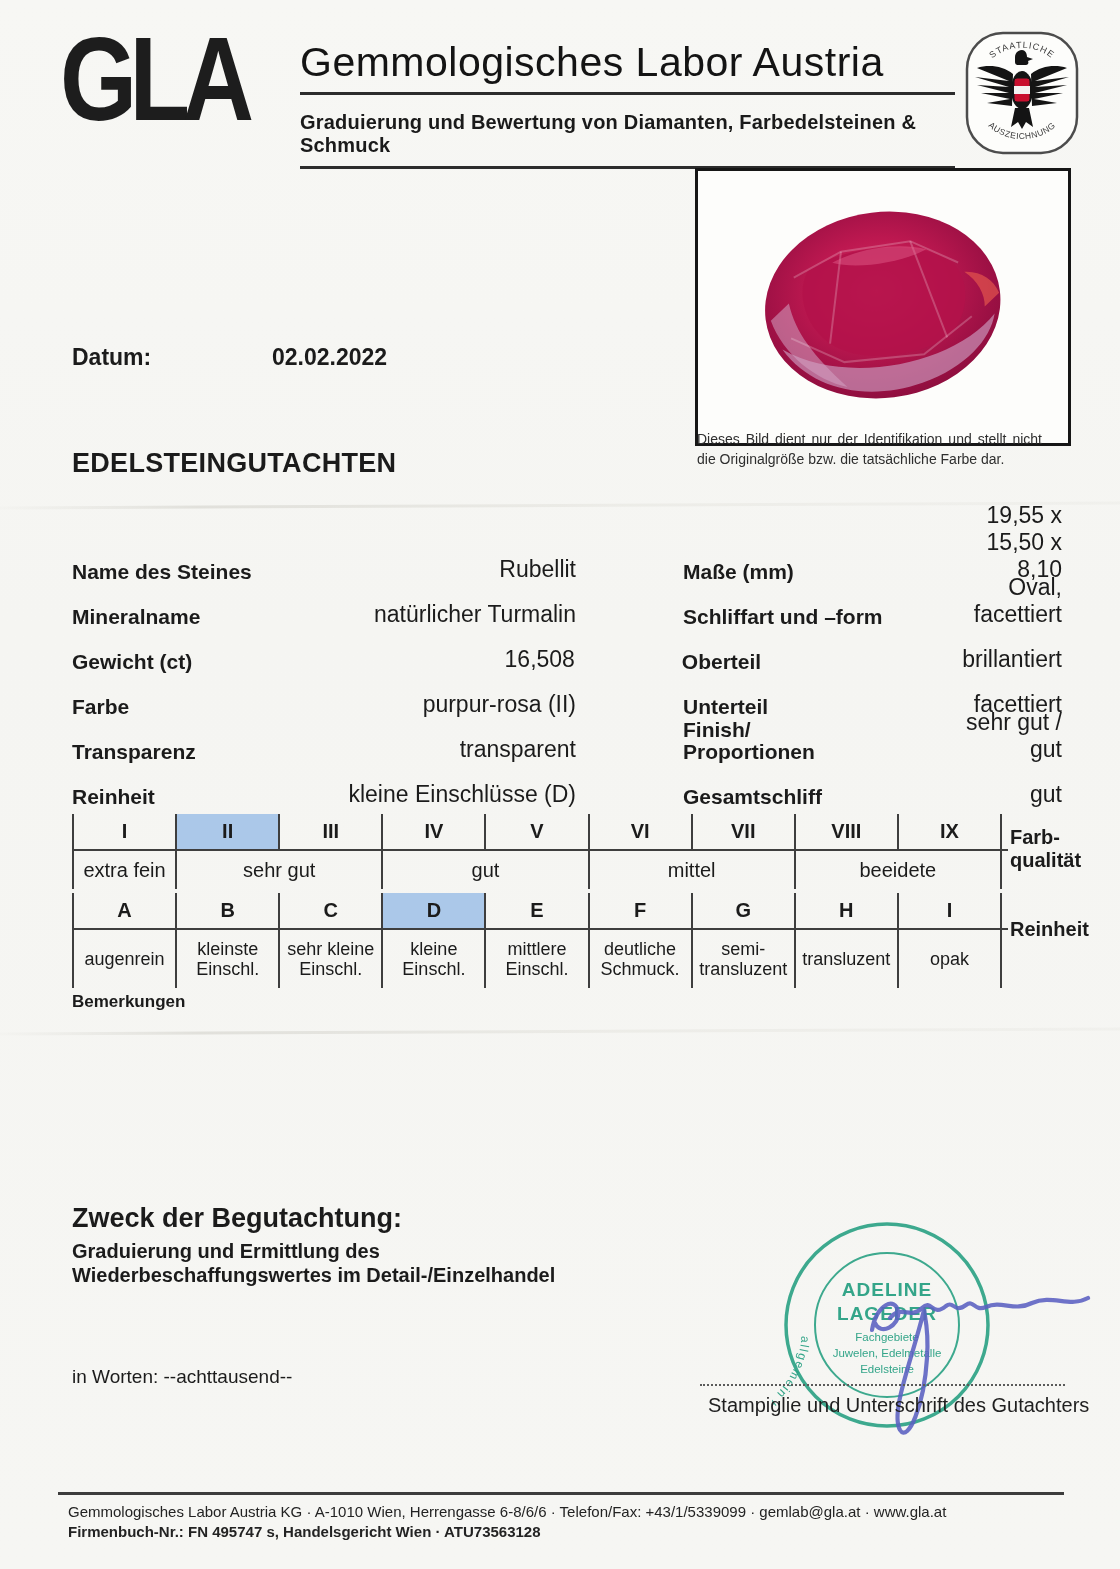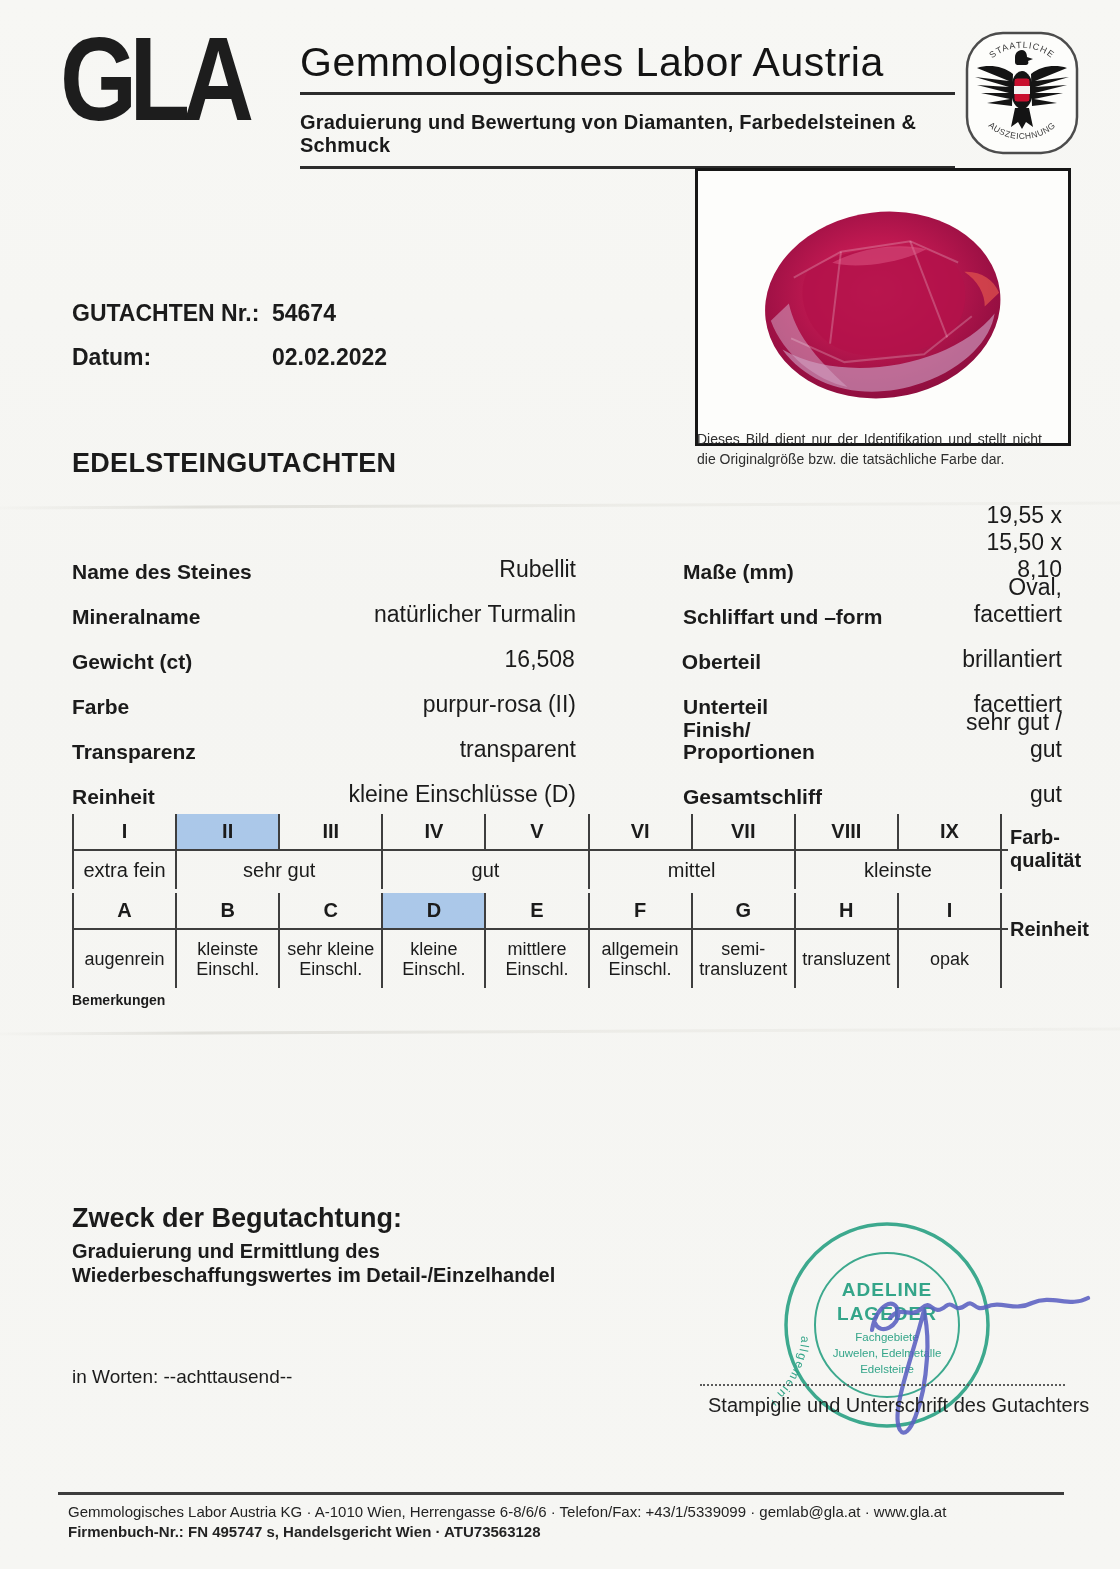--- a/index.html
+++ b/index.html
@@ -59,21 +59,21 @@
   .gt-hline{height:2px;background:#3e3e3e;width:936px;}
   .gt-r2{grid-template-columns:repeat(9,1fr);height:38px;}
   .gt-r2 .cell{font-size:20px;}
   .gt-r3{margin-top:4px;}
   .gt-r4{grid-template-columns:repeat(9,1fr);height:58px;}
   .gt-r4 .cell{font-size:18px;line-height:1.12;padding:0 3px;}
   .sp1{grid-column:span 1;} .sp2{grid-column:span 2;}
   .gt-axis1{left:938px;top:12px;font-weight:bold;font-size:20px;line-height:1.15;}
   .gt-axis2{left:938px;top:104px;font-weight:bold;font-size:20px;}
 
-  .remarks{left:72px;top:992px;font-size:14px;font-weight:bold;}
+  .remarks{left:72px;top:992px;font-size:17px;font-weight:bold;}
 
   
   .purpose-h{left:72px;top:1203px;font-size:27px;font-weight:bold;}
   .purpose-l1{left:72px;top:1240px;font-size:20px;font-weight:bold;}
   .purpose-l2{left:72px;top:1264px;font-size:20px;font-weight:bold;}
   .valuation{left:72px;top:1318px;font-size:27px;font-weight:bold;display:flex;}
   .valuation .vv{margin-left:22px;}
   .inwords{left:72px;top:1366px;font-size:19px;}
 
   
@@ -115,24 +115,20 @@
       <path d="M60 20 c-4 0 -7 3 -7 7 l0 5 c0 2 1 3 3 3 l8 0 c2 0 3 -2 2 -4 l5 -2 -6 -2 c0 -4 -2 -7 -5 -7 z"></path>
       <ellipse cx="60" cy="60" rx="11" ry="19"></ellipse>
       <path d="M51 44 C41 36 27 34 15 38 L47 51 L13 47 L47 57 L15 55 L47 63 L19 63 L48 69 L25 73 L50 76 Z"></path>
       <path d="M69 44 C79 36 93 34 105 38 L73 51 L107 47 L73 57 L105 55 L73 63 L101 63 L72 69 L95 73 L70 76 Z"></path>
       <path d="M53 78 L67 78 L71 97 L64 92 L60 99 L56 92 L49 97 Z"></path>
     </g>
     <rect x="52" y="48" width="16" height="24" rx="3" fill="#c8102e" stroke="#141414" stroke-width="1"></rect>
     <rect x="52" y="56" width="16" height="8" fill="#f3f3f1"></rect>
   </svg>
 
-  <div class="abs meta-row" style="top:300px;">
-    <span class="ml">GUTACHTEN Nr.:</span>
-    <span class="mv">54674</span>
-  </div>
   <div class="abs meta-row" style="top:344px;">
     <span class="ml">Datum:</span>
     <span class="mv">02.02.2022</span>
   </div>
 
   <div class="abs photo-frame">
     <svg width="330" height="240" viewBox="0 0 330 240">
       <defs>
         <radialGradient id="gemGrad" cx="48%" cy="42%" r="62%">
           <stop offset="0%" stop-color="#d52e63"></stop>
@@ -219,41 +215,41 @@
       <div class="cell">VII</div>
       <div class="cell">VIII</div>
       <div class="cell">IX</div>
     </div>
     <div class="gt-hline"></div>
     <div class="gt-row gt-r2">
       <div class="cell sp1">extra fein</div>
       <div class="cell sp2">sehr gut</div>
       <div class="cell sp2">gut</div>
       <div class="cell sp2">mittel</div>
-      <div class="cell sp2">kleinste</div>
+      <div class="cell sp2">beeidete</div>
     </div>
     <div class="gt-row gt-r3">
       <div class="cell">A</div>
       <div class="cell">B</div>
       <div class="cell">C</div>
       <div class="cell" style="background: rgb(171, 200, 233);">D</div>
       <div class="cell">E</div>
       <div class="cell">F</div>
       <div class="cell">G</div>
       <div class="cell">H</div>
       <div class="cell">I</div>
     </div>
     <div class="gt-hline"></div>
     <div class="gt-row gt-r4">
       <div class="cell">augenrein</div>
       <div class="cell">kleinste Einschl.</div>
       <div class="cell">sehr kleine Einschl.</div>
       <div class="cell">kleine Einschl.</div>
       <div class="cell">mittlere Einschl.</div>
-      <div class="cell">allgemein Einschl.</div>
+      <div class="cell">deutliche Schmuck.</div>
       <div class="cell">semi-transluzent</div>
       <div class="cell">transluzent</div>
       <div class="cell">opak</div>
     </div>
     <div class="abs gt-axis1 pre">Farb-
 qualität</div>
     <div class="abs gt-axis2">Reinheit</div>
   </div>
 
   <div class="abs remarks">Bemerkungen</div>

